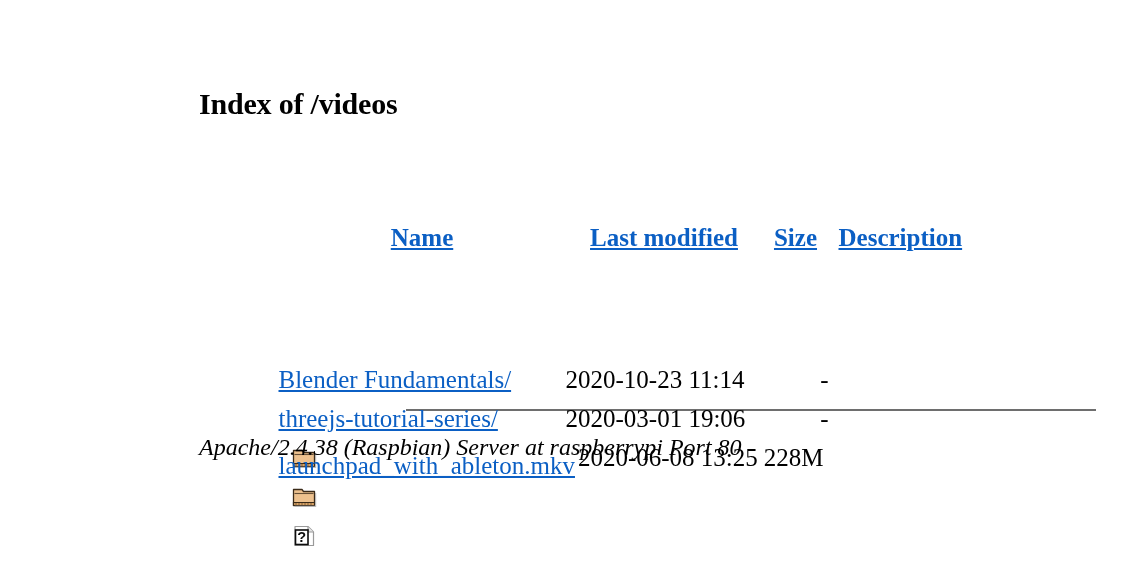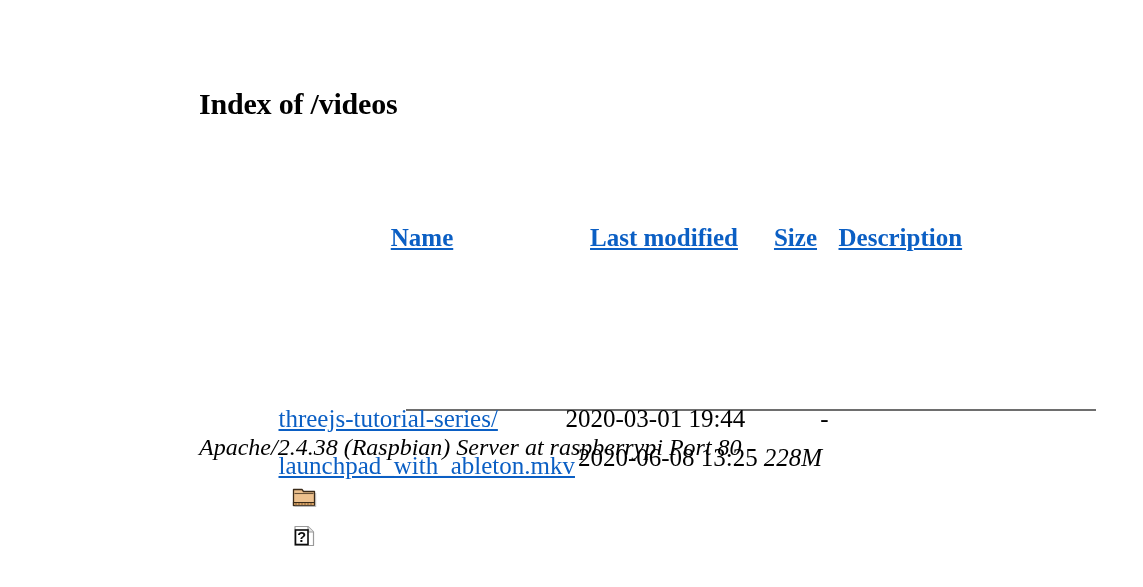--- a/index.html
+++ b/index.html
@@ -87,21 +87,20 @@
   .col-size {
     display: inline-block;
     width: 66px;
     vertical-align: middle;
     text-align: right;
     white-space: pre;
   }
   .col-size.tight {
     width: auto;
     text-align: center;
-    font-style: italic;
   }
   .col-desc {
     display: inline-block;
     vertical-align: middle;
     white-space: pre;
   }
 
   
   .header-row {
     height: 41px;
@@ -175,33 +174,46 @@
 
   <div class="listing">
 
     <div class="listing-row header-row">
       <span class="col-icon"></span><span class="col-name"><a class="hdr-link">Name</a></span><span class="col-date"><a class="hdr-link">Last modified</a></span><span class="col-size"><a class="hdr-link">Size</a></span><span class="col-desc"><a class="hdr-link">Description</a></span>
     </div>
 
     <hr class="rule rule-top">
 
 
+    <div class="listing-row row-0">
+      <span class="col-icon">
+        <span class="icon">
+          <svg width="28" height="26" viewBox="0 0 28 26" xmlns="http://www.w3.org/2000/svg">
+            <path d="M2.5 5.5 L11 5.5 L12.5 7.5 L23.5 7.5 L23.5 21.5 L2.5 21.5 Z" fill="#edc18e" stroke="#3a2a18" stroke-width="1.3" stroke-linejoin="round"></path>
+            <path d="M3.5 9.5 L22.5 9.5" stroke="#3a2a18" stroke-width="1.1" opacity="0.75"></path>
+            <path d="M2.5 18.5 L23.5 18.5 L23.5 21.5 L2.5 21.5 Z" fill="#d7a164" stroke="#3a2a18" stroke-width="1.2"></path>
+            <path d="M5 19 L5 21 M8 19 L8 21 M11 19 L11 21 M14 19 L14 21 M17 19 L17 21 M20 19 L20 21" stroke="#3a2a18" stroke-width="0.9" opacity="0.6"></path>
+            <path d="M24.6 9 L24.6 22.4 L3.8 22.4" stroke="#b4b4b4" stroke-width="1.2" fill="none" opacity="0.85"></path>
+          </svg>
+        </span>
+      </span><span class="col-name"><a class="col-link">Blender Fundamentals/</a></span><span class="col-date">2020-10-23 11:14</span><span class="col-size">-</span><span class="col-desc"></span>
+    </div>
 
     <div class="listing-row row-1">
       <span class="col-icon">
         <span class="icon">
           <svg width="28" height="26" viewBox="0 0 28 26" xmlns="http://www.w3.org/2000/svg">
             <path d="M2.5 5.5 L11 5.5 L12.5 7.5 L23.5 7.5 L23.5 21.5 L2.5 21.5 Z" fill="#edc18e" stroke="#3a2a18" stroke-width="1.3" stroke-linejoin="round"></path>
             <path d="M3.5 9.5 L22.5 9.5" stroke="#3a2a18" stroke-width="1.1" opacity="0.75"></path>
             <path d="M2.5 18.5 L23.5 18.5 L23.5 21.5 L2.5 21.5 Z" fill="#d7a164" stroke="#3a2a18" stroke-width="1.2"></path>
             <path d="M5 19 L5 21 M8 19 L8 21 M11 19 L11 21 M14 19 L14 21 M17 19 L17 21 M20 19 L20 21" stroke="#3a2a18" stroke-width="0.9" opacity="0.6"></path>
             <path d="M24.6 9 L24.6 22.4 L3.8 22.4" stroke="#b4b4b4" stroke-width="1.2" fill="none" opacity="0.85"></path>
           </svg>
         </span>
-      </span><span class="col-name"><a class="col-link">threejs-tutorial-series/</a></span><span class="col-date">2020-03-01 19:44</span><span class="col-size">-</span><span class="col-desc"></span>
+      </span><span class="col-name"><a class="col-link">threejs-tutorial-series/</a></span><span class="col-date">2020-03-01 19:06</span><span class="col-size">-</span><span class="col-desc"></span>
     </div>
 
     <div class="listing-row row-2">
       <span class="col-icon">
         <span class="icon">
           <svg width="28" height="26" viewBox="0 0 28 26" xmlns="http://www.w3.org/2000/svg">
             <path d="M4 3.5 L17 3.5 L22.5 9 L22.5 22.5 L4 22.5 Z" fill="#ffffff" stroke="#9a9a9a" stroke-width="1.2" stroke-linejoin="round"></path>
             <path d="M17 3.5 L17 9 L22.5 9" fill="#e4e4e4" stroke="#9a9a9a" stroke-width="1.2"></path>
             <rect x="4.5" y="7" width="12.5" height="14.5" fill="#ffffff" stroke="#0c0c0c" stroke-width="1.6"></rect>
             <text x="10.7" y="19.2" font-family="'Liberation Sans', sans-serif" font-size="14.5" font-weight="bold" fill="#0c0c0c" text-anchor="middle">?</text>

